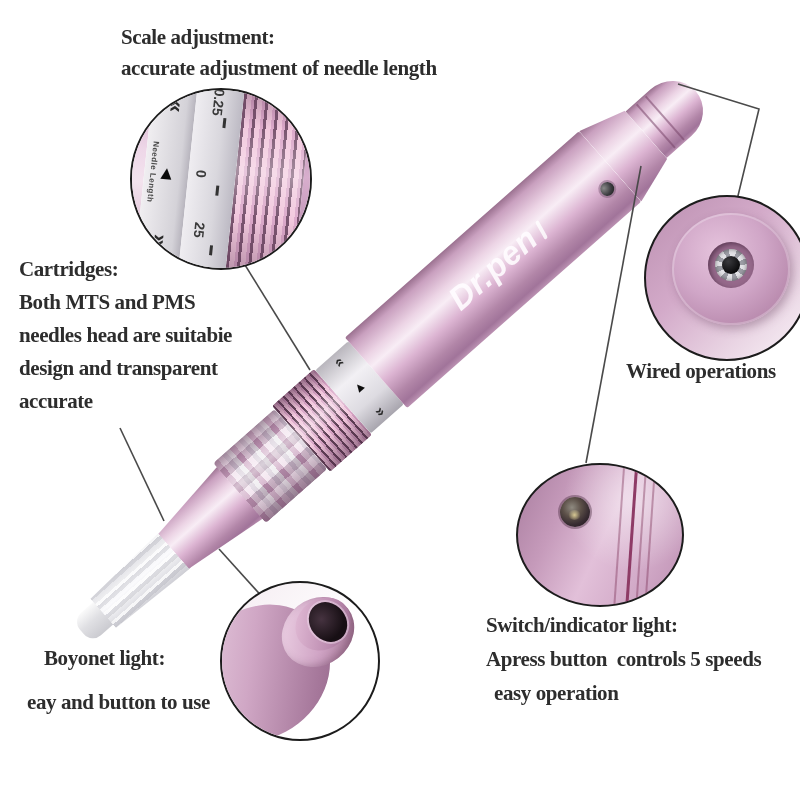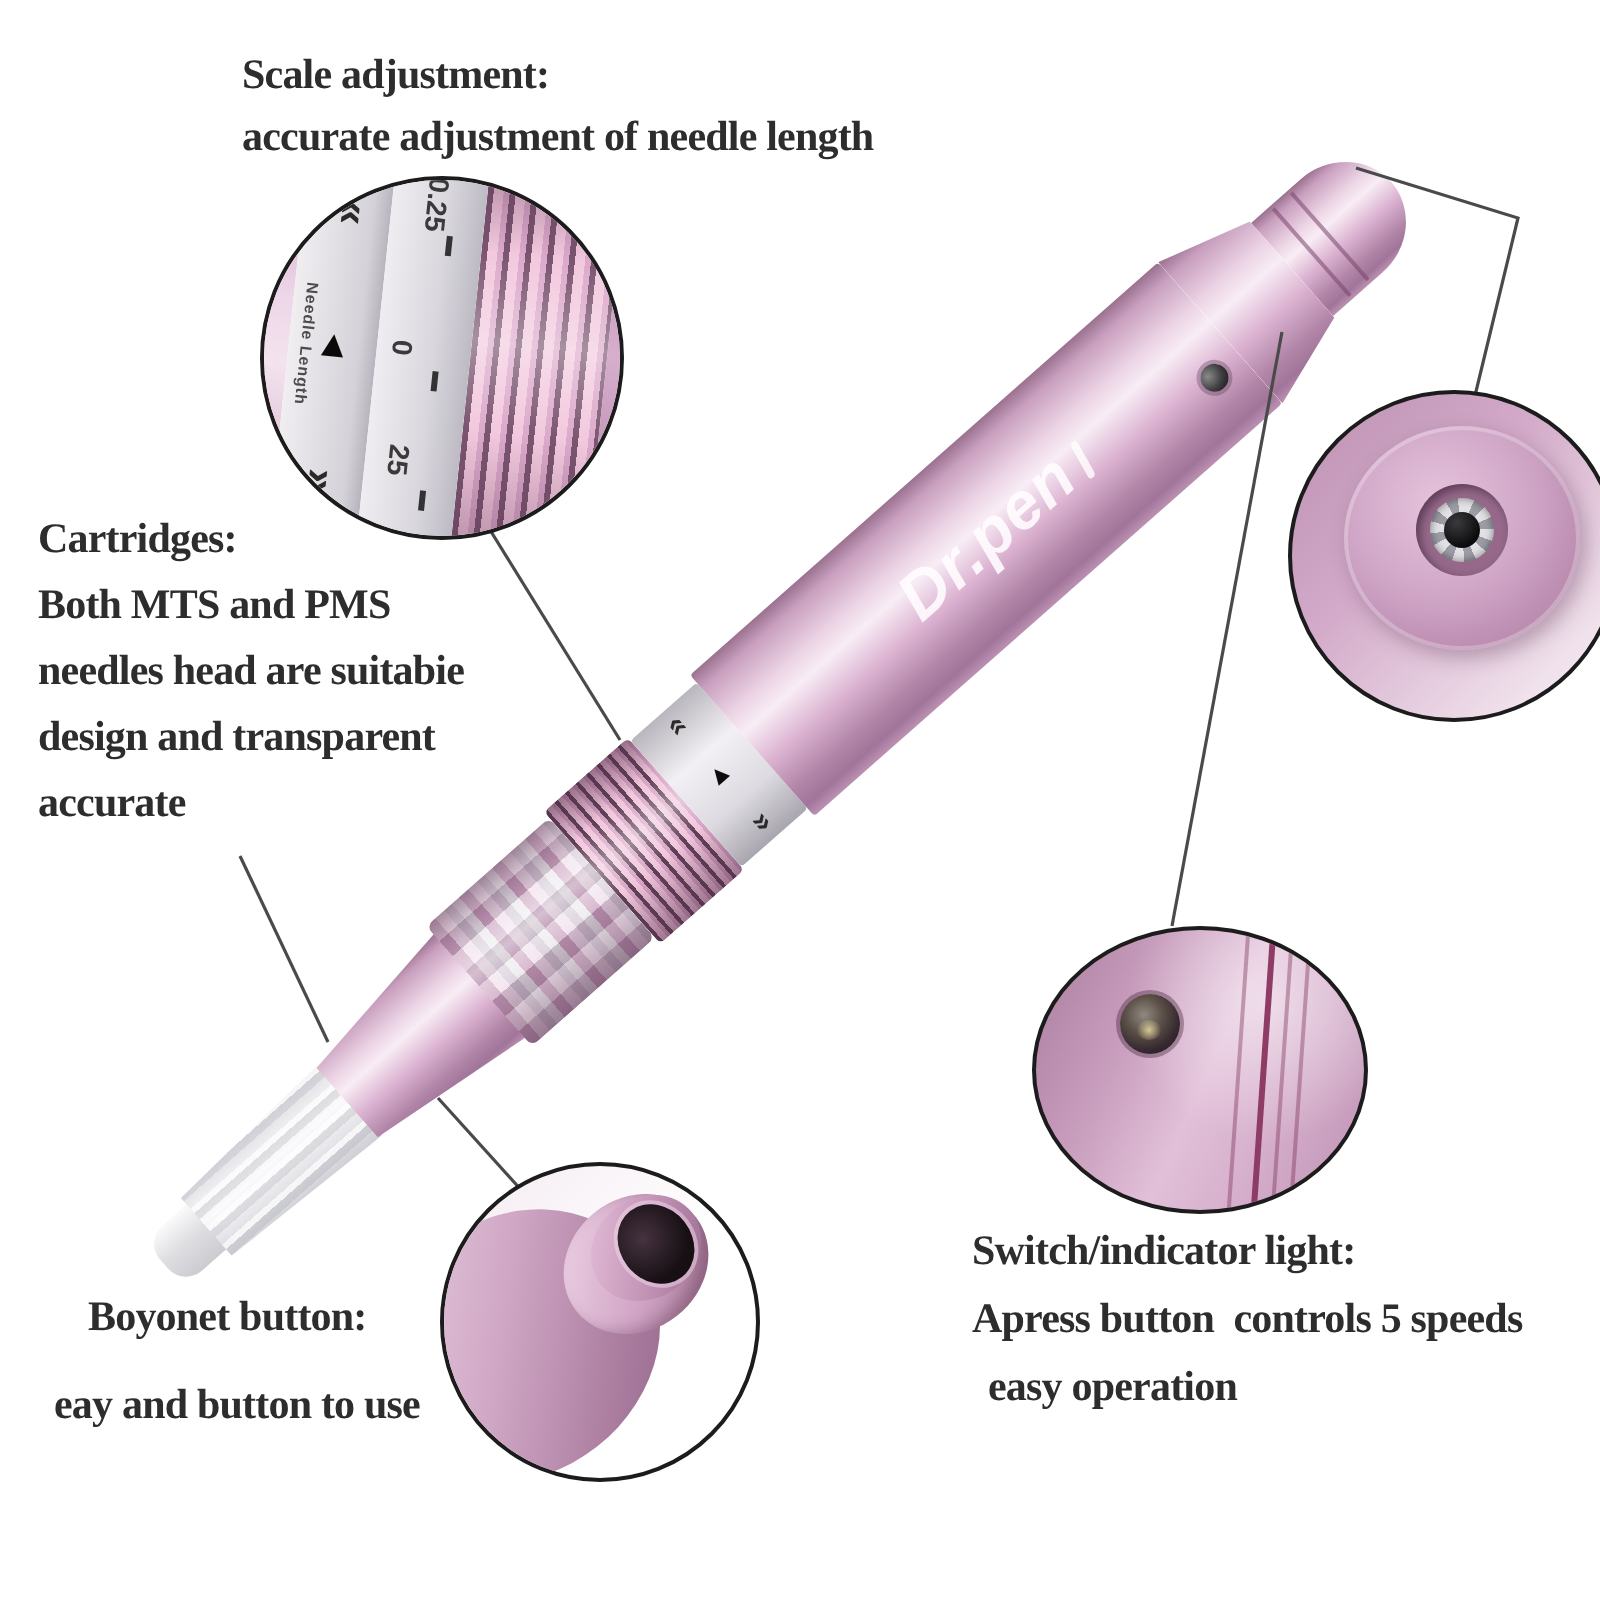--- a/index.html
+++ b/index.html
@@ -221,26 +221,27 @@
 
   <div class="ann ann-cartridges">
     <p>Cartridges:</p>
     <p>Both MTS and PMS</p>
     <p>needles head are suitabie</p>
     <p>design and transparent</p>
     <p>accurate</p>
   </div>
 
   <div class="ann ann-power">
+    <p>Wired operations</p>
   </div>
 
   <div class="ann ann-switch">
     <p>Switch/indicator light:</p>
     <p>Apress button  controls 5 speeds</p>
     <p class="indent">easy operation</p>
   </div>
 
   <div class="ann ann-bayonet">
-    <p class="t">Boyonet button:</p>
+    <p class="t">Boyonet light:</p>
     <p class="d">eay and button to use</p>
   </div>
 
 </div>
 
 </body></html>

